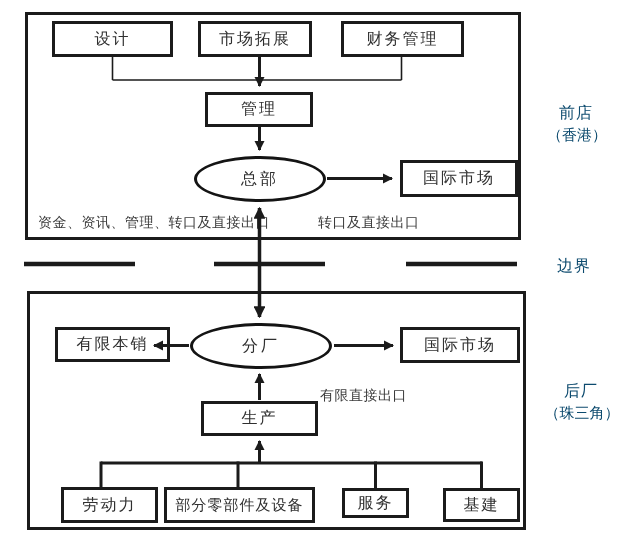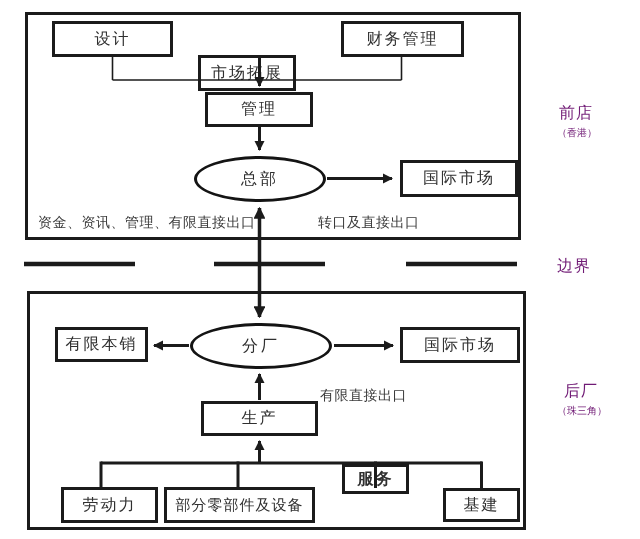--- a/index.html
+++ b/index.html
@@ -14,53 +14,53 @@
     font-size:16px;letter-spacing:2px;color:#2f2f2f;white-space:nowrap;
   }
   .box.tight{font-size:15px;letter-spacing:1px;}
   .ellipse{
     position:absolute;border:3.5px solid #141414;border-radius:50%;box-sizing:border-box;
     background:#ffffff;display:flex;align-items:center;justify-content:center;
     font-size:16px;letter-spacing:3px;color:#2f2f2f;white-space:nowrap;
   }
   .note{position:absolute;font-size:14px;letter-spacing:0.5px;color:#3a3a3a;white-space:nowrap;}
   .rlabel{
-    position:absolute;font-size:16px;letter-spacing:1px;color:#701a75;
+    position:absolute;font-size:16px;letter-spacing:1px;color:#0c4a6e;
     white-space:nowrap;transform:translateX(-50%);text-align:center;
   }
-  .rlabel.small{font-size:10px;letter-spacing:0;}
+  .rlabel.small{font-size:15px;letter-spacing:0;}
   svg.overlay{position:absolute;left:0;top:0;pointer-events:none;}
   svg .ln{stroke:#1b1b1b;fill:none;}
 </style>
 </head>
 <body>
 
 <div class="stage">
 
   <div class="frame" style="left:25px;top:12px;width:496px;height:228px;"></div>
   <div class="frame" style="left:27px;top:291px;width:499px;height:239px;"></div>
 
   <div class="box" style="left:52px;top:21px;width:121px;height:36px;text-align:right;">设计</div>
-  <div class="box" style="left:198px;top:21px;width:98px;height:36px;margin-top:34px;">市场拓展</div>
+  <div class="box" style="left:198px;top:21px;width:114px;height:36px;">市场拓展</div>
   <div class="box" style="left:341px;top:21px;width:123px;height:36px;">财务管理</div>
   <div class="box" style="left:205px;top:92px;width:108px;height:35px;">管理</div>
   <div class="ellipse" style="left:194px;top:156px;width:132px;height:46px;">总部</div>
   <div class="box" style="left:400px;top:160px;width:118px;height:37px;">国际市场</div>
 
-  <div class="note" style="left:38px;top:214px;">资金、资讯、管理、有限直接出口</div>
+  <div class="note" style="left:38px;top:214px;">资金、资讯、管理、转口及直接出口</div>
   <div class="note" style="left:318px;top:214px;">转口及直接出口</div>
 
   <div class="ellipse" style="left:190px;top:323px;width:142px;height:46px;">分厂</div>
-  <div class="box" style="left:55px;top:327px;width:93px;height:35px;text-align:right;">有限本销</div>
+  <div class="box" style="left:55px;top:327px;width:115px;height:35px;text-align:right;">有限本销</div>
   <div class="box" style="left:400px;top:327px;width:120px;height:36px;">国际市场</div>
   <div class="note" style="left:320px;top:371px;margin-top:16px;">有限直接出口</div>
   <div class="box" style="left:201px;top:401px;width:117px;height:35px;">生产</div>
   <div class="box" style="left:61px;top:487px;width:97px;height:36px;">劳动力</div>
   <div class="box tight" style="left:164px;top:487px;width:151px;height:36px;">部分零部件及设备</div>
-  <div class="box" style="left:342px;top:464px;width:67px;height:30px;font-weight:bold;">服务</div>
+  <div class="box" style="left:342px;top:488px;width:67px;height:30px;">服务</div>
   <div class="box" style="left:443px;top:488px;width:77px;height:34px;">基建</div>
 
   <div class="rlabel" style="left:576px;top:103px;">前店</div>
   <div class="rlabel small" style="left:577px;top:126px;">（香港）</div>
   <div class="rlabel" style="left:574px;top:256px;">边界</div>
   <div class="rlabel" style="left:581px;top:381px;">后厂</div>
   <div class="rlabel small" style="left:582px;top:404px;">（珠三角）</div>
 
   <svg class="overlay" width="640" height="539" viewBox="0 0 640 539">
     <defs>

